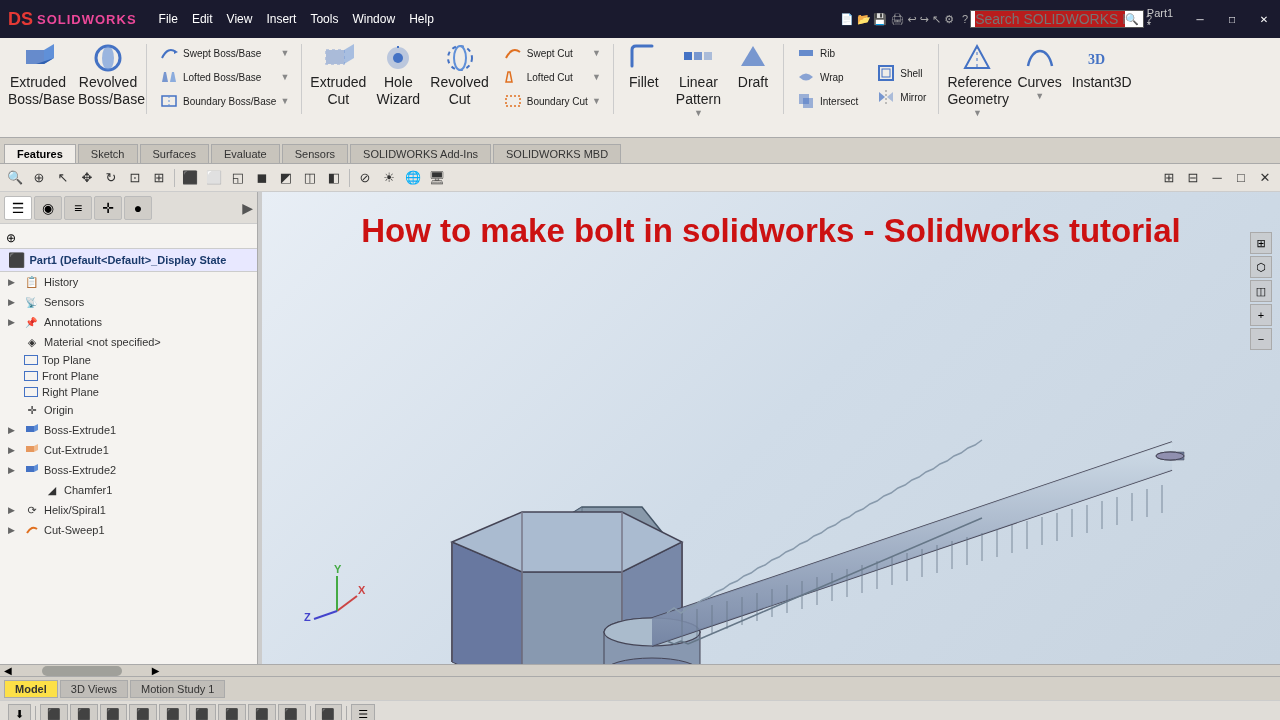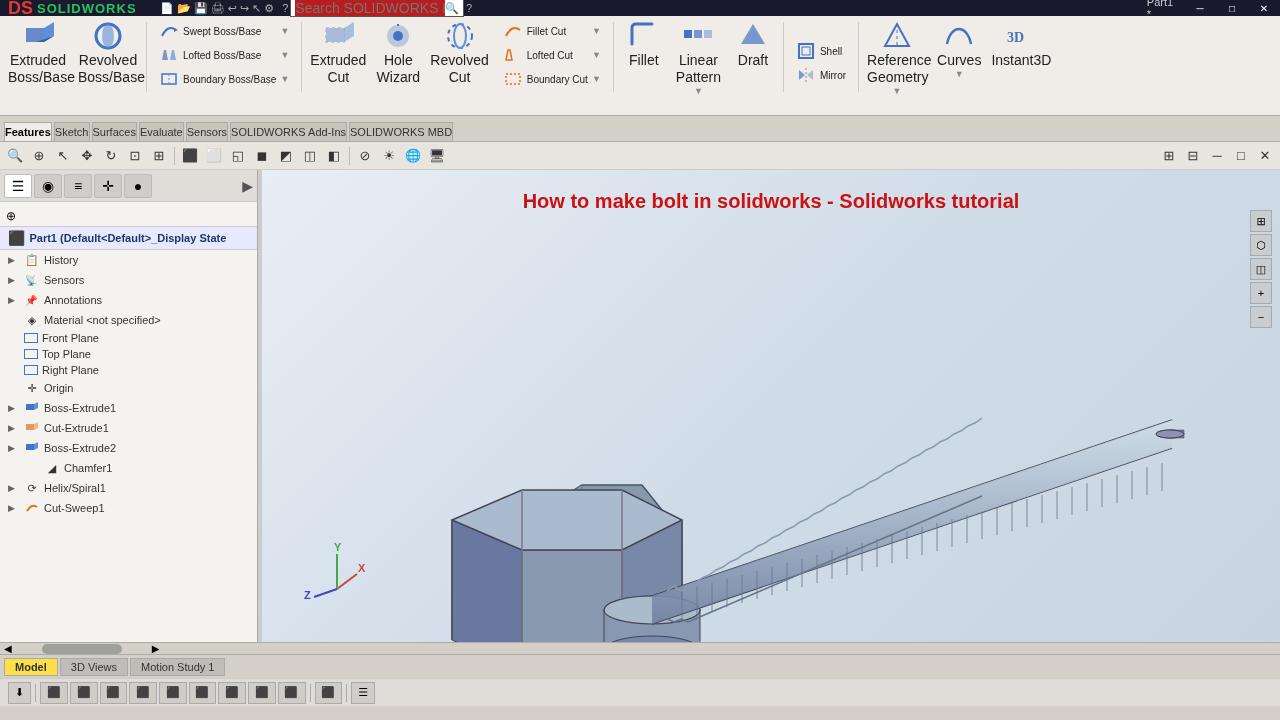--- a/index.html
+++ b/index.html
@@ -1,45 +1,45 @@
 <!DOCTYPE html>
 <html><head>
   <meta charset="utf-8">
   <style>
     * { margin: 0; padding: 0; box-sizing: border-box; }
     body { width: 1280px; height: 720px; overflow: hidden; font-family: Arial, sans-serif; font-size: 12px; background: #d4d0c8; }
 
     
     #title-bar {
-      height: 16px; background: #1a1a2e; display: flex; align-items: center; padding: 2px 8px;
+      height: 38px; background: #1a1a2e; display: flex; align-items: center; padding: 2px 8px;
       color: white; font-size: 12px;
     }
     #title-bar .logo { display: flex; align-items: center; gap: 4px; margin-right: 16px; }
     #title-bar .logo-icon { color: #e53935; font-weight: bold; font-size: 18px; }
-    #title-bar .logo-text { color: #22c55e; font-weight: bold; font-size: 13px; letter-spacing: 1px; }
+    #title-bar .logo-text { color: #ec4899; font-weight: bold; font-size: 13px; letter-spacing: 1px; }
     #menu-bar { display: flex; align-items: center; gap: 2px; flex: 1; }
     #menu-bar span { padding: 2px 6px; cursor: pointer; color: white; font-size: 12px; }
     .title-controls { display: flex; gap: 16px; margin-left: auto; }
     .title-controls span { width: 16px; height: 16px; display: flex; align-items: center; justify-content: center; cursor: pointer; color: white; font-size: 10px; }
 
     
     #toolbar { height: 100px; background: #f0ede8; border-bottom: 1px solid #aaa; display: flex; flex-direction: column; }
 
     #ribbon { flex: 1; display: flex; align-items: flex-start; padding: 2px 4px; gap: 2px; overflow: hidden; }
     .ribbon-btn { display: flex; flex-direction: column; align-items: center; padding: 2px 4px; cursor: pointer; min-width: 52px; }
     .ribbon-btn .icon { width: 32px; height: 32px; display: flex; align-items: center; justify-content: center; font-size: 20px; font-family: Liberation Serif, serif; }
     .ribbon-btn .label { font-size: 14px; text-align: center; line-height: 1.2; color: #222; max-width: 60px; }
     .ribbon-small-group { display: flex; flex-direction: column; gap: 2px; padding: 2px 4px; }
     .ribbon-small-btn { display: flex; align-items: center; gap: 4px; padding: 1px 4px; cursor: pointer; white-space: nowrap; font-size: 10px; color: #222; }
     .ribbon-small-btn .sm-icon { width: 20px; height: 20px; display: flex; align-items: center; justify-content: center; font-size: 13px; }
     .ribbon-divider { width: 1px; background: #ccc; height: 70px; margin: 4px 2px; }
 
     
     #tab-bar { height: 26px; background: #d4d0c8; display: flex; align-items: flex-end; padding: 0 4px; border-bottom: 1px solid #aaa; }
-    .tab { padding: 3px 0; cursor: pointer; font-size: 11px; background: #c8c4bc; border: 1px solid #aaa; border-bottom: none; margin-right: 2px; color: #333; }
+    .tab { padding: 3px 12px; cursor: pointer; font-size: 11px; background: #c8c4bc; border: 1px solid #aaa; border-bottom: none; margin-right: 2px; color: #333; }
     .tab.active { background: #f0ede8; font-weight: bold; color: #000; }
 
     
     #view-toolbar { height: 28px; background: #e8e4de; display: flex; align-items: center; padding: 0 4px; gap: 2px; border-bottom: 1px solid #ccc; }
     .vt-btn { width: 22px; height: 22px; display: flex; align-items: center; justify-content: center; cursor: pointer; font-size: 13px; color: #333; border: 1px solid transparent; }
     .vt-sep { width: 1px; height: 18px; background: #bbb; margin: 0 2px; }
 
     
     #main { display: flex; height: calc(720px - 30px - 100px - 26px - 28px - 30px - 28px); }
 
@@ -51,21 +51,21 @@
     .panel-arrow { margin-left: auto; cursor: pointer; font-size: 14px; color: #555; }
     #tree { flex: 1; overflow-y: auto; padding: 4px 0; }
     .tree-root { display: flex; align-items: center; gap: 4px; padding: 3px 8px; font-size: 11px; font-weight: bold; color: #1a3a6b; background: #e8e8ff; border-bottom: 1px solid #ccc; }
     .tree-item { display: flex; align-items: center; gap: 4px; padding: 2px 8px; font-size: 11px; color: #333; cursor: pointer; }
     .tree-item .arrow { width: 12px; font-size: 9px; color: #666; }
     .tree-item .ico { width: 16px; height: 16px; display: flex; align-items: center; justify-content: center; font-size: 11px; }
     .resizer { width: 4px; background: #ccc; cursor: ew-resize; }
 
     
     #canvas { flex: 1; background: linear-gradient(135deg, #e8eef5 0%, #d0dce8 50%, #c8d4e0 100%); position: relative; overflow: hidden; }
-    #canvas-title { position: absolute; top: 20px; left: 0; right: 0; text-align: center; font-size: 20px; font-weight: bold; color: #cc1111; font-family: Arial, sans-serif; }
+    #canvas-title { position: absolute; top: 20px; left: 0; right: 0; text-align: center; font-size: 33px; font-weight: bold; color: #cc1111; font-family: Arial, sans-serif; }
     #viewport-controls { position: absolute; right: 8px; top: 40px; display: flex; flex-direction: column; gap: 2px; }
     .vp-btn { width: 22px; height: 22px; background: rgba(200,200,200,0.7); border: 1px solid #aaa; display: flex; align-items: center; justify-content: center; cursor: pointer; font-size: 11px; }
     #axes { position: absolute; bottom: 30px; left: 40px; }
 
     
     #bottom-tabs { height: 24px; background: #d4d0c8; display: flex; align-items: center; padding: 0 4px; border-top: 1px solid #aaa; }
     .btab { padding: 2px 10px; cursor: pointer; font-size: 11px; background: #c0bdb8; border: 1px solid #aaa; margin-right: 2px; color: #333; }
     .btab.active { background: #fde047; font-weight: bold; }
 
     
@@ -80,20 +80,29 @@
     
     #bolt-svg { position: absolute; top: 180px; left: 180px; }
   </style>
 </head>
 <body>
 
 <div id="title-bar">
   <div class="logo">
     <span class="logo-icon">DS</span>
     <span class="logo-text">SOLIDWORKS</span>
+  </div>
+  <div id="menu-bar">
+    <span>File</span>
+    <span>Edit</span>
+    <span>View</span>
+    <span>Insert</span>
+    <span>Tools</span>
+    <span>Window</span>
+    <span>Help</span>
   </div>
 
   <div style="display:flex;align-items:center;gap:3px;margin:0 8px;">
     <span style="color:#aaa;font-size:11px;cursor:pointer">📄</span>
     <span style="color:#aaa;font-size:11px;cursor:pointer">📂</span>
     <span style="color:#aaa;font-size:11px;cursor:pointer">💾</span>
     <span style="color:#aaa;font-size:11px;cursor:pointer">🖨</span>
     <span style="color:#aaa;font-size:11px;cursor:pointer">↩</span>
     <span style="color:#aaa;font-size:11px;cursor:pointer">↪</span>
     <span style="color:#aaa;font-size:11px;cursor:pointer">↖</span>
@@ -207,21 +216,21 @@
       <span class="label">Revolved<br>Cut</span>
     </div>
 
     <div class="ribbon-small-group">
       <div class="ribbon-small-btn">
         <div class="sm-icon">
           <svg width="18" height="18" viewBox="0 0 18 18">
               <path d="M2,14 Q8,2 16,8" stroke="#e07020" stroke-width="2" fill="none"></path>
             </svg>
         </div>
-        <span>Fillet Cut</span>
+        <span>Swept Cut</span>
         <span style="font-size:9px;color:#888;margin-left:auto;">▼</span>
       </div>
       <div class="ribbon-small-btn">
         <div class="sm-icon">
           <svg width="18" height="18" viewBox="0 0 18 18">
               <polygon points="2,14 8,14 6,4 4,4" fill="none" stroke="#e07020" stroke-width="1.5"></polygon>
             </svg>
         </div>
         <span>Lofted Cut</span>
         <span style="font-size:9px;color:#888;margin-left:auto;">▼</span>
@@ -264,20 +273,47 @@
       <div class="icon">
         <svg width="32" height="32" viewBox="0 0 32 32">
             <polygon points="16,4 28,24 4,24" fill="#4472c4" opacity="0.7"></polygon>
           </svg>
       </div>
       <span class="label">Draft</span>
     </div>
 
     <div class="ribbon-divider"></div>
 
+    <div class="ribbon-small-group">
+      <div class="ribbon-small-btn">
+        <div class="sm-icon">
+          <svg width="18" height="18" viewBox="0 0 18 18">
+              <rect x="2" y="6" width="14" height="6" fill="#4472c4" opacity="0.8"></rect>
+            </svg>
+        </div>
+        <span>Rib</span>
+      </div>
+      <div class="ribbon-small-btn">
+        <div class="sm-icon">
+          <svg width="18" height="18" viewBox="0 0 18 18">
+              <path d="M2,9 Q9,2 16,9 Q9,16 2,9" fill="#4472c4" opacity="0.6"></path>
+            </svg>
+        </div>
+        <span>Wrap</span>
+      </div>
+      <div class="ribbon-small-btn">
+        <div class="sm-icon">
+          <svg width="18" height="18" viewBox="0 0 18 18">
+              <rect x="2" y="2" width="10" height="10" fill="#4472c4" opacity="0.5"></rect>
+              <rect x="6" y="6" width="10" height="10" fill="#4472c4" opacity="0.5"></rect>
+            </svg>
+        </div>
+        <span>Intersect</span>
+      </div>
+    </div>
 
     <div class="ribbon-small-group" style="margin-top:20px;">
       <div class="ribbon-small-btn">
         <div class="sm-icon">
           <svg width="18" height="18" viewBox="0 0 18 18">
               <rect x="2" y="2" width="14" height="14" fill="none" stroke="#4472c4" stroke-width="2"></rect>
               <rect x="5" y="5" width="8" height="8" fill="none" stroke="#4472c4" stroke-width="1"></rect>
             </svg>
         </div>
         <span>Shell</span>
@@ -406,26 +442,26 @@
         <span>Annotations</span>
       </div>
       <div class="tree-item">
         <span class="arrow"> </span>
         <span class="ico">◈</span>
         <span>Material &lt;not specified&gt;</span>
       </div>
       <div class="tree-item">
         <span class="arrow"> </span>
         <span class="ico" style="border:1px solid #4472c4;width:14px;height:10px;display:inline-block;"></span>
-        <span>Front Plane</span>
+        <span>Top Plane</span>
       </div>
       <div class="tree-item">
         <span class="arrow"> </span>
         <span class="ico" style="border:1px solid #4472c4;width:14px;height:10px;display:inline-block;"></span>
-        <span>Top Plane</span>
+        <span>Front Plane</span>
       </div>
       <div class="tree-item">
         <span class="arrow"> </span>
         <span class="ico" style="border:1px solid #4472c4;width:14px;height:10px;display:inline-block;"></span>
         <span>Right Plane</span>
       </div>
       <div class="tree-item">
         <span class="arrow"> </span>
         <span class="ico">✛</span>
         <span>Origin</span>

